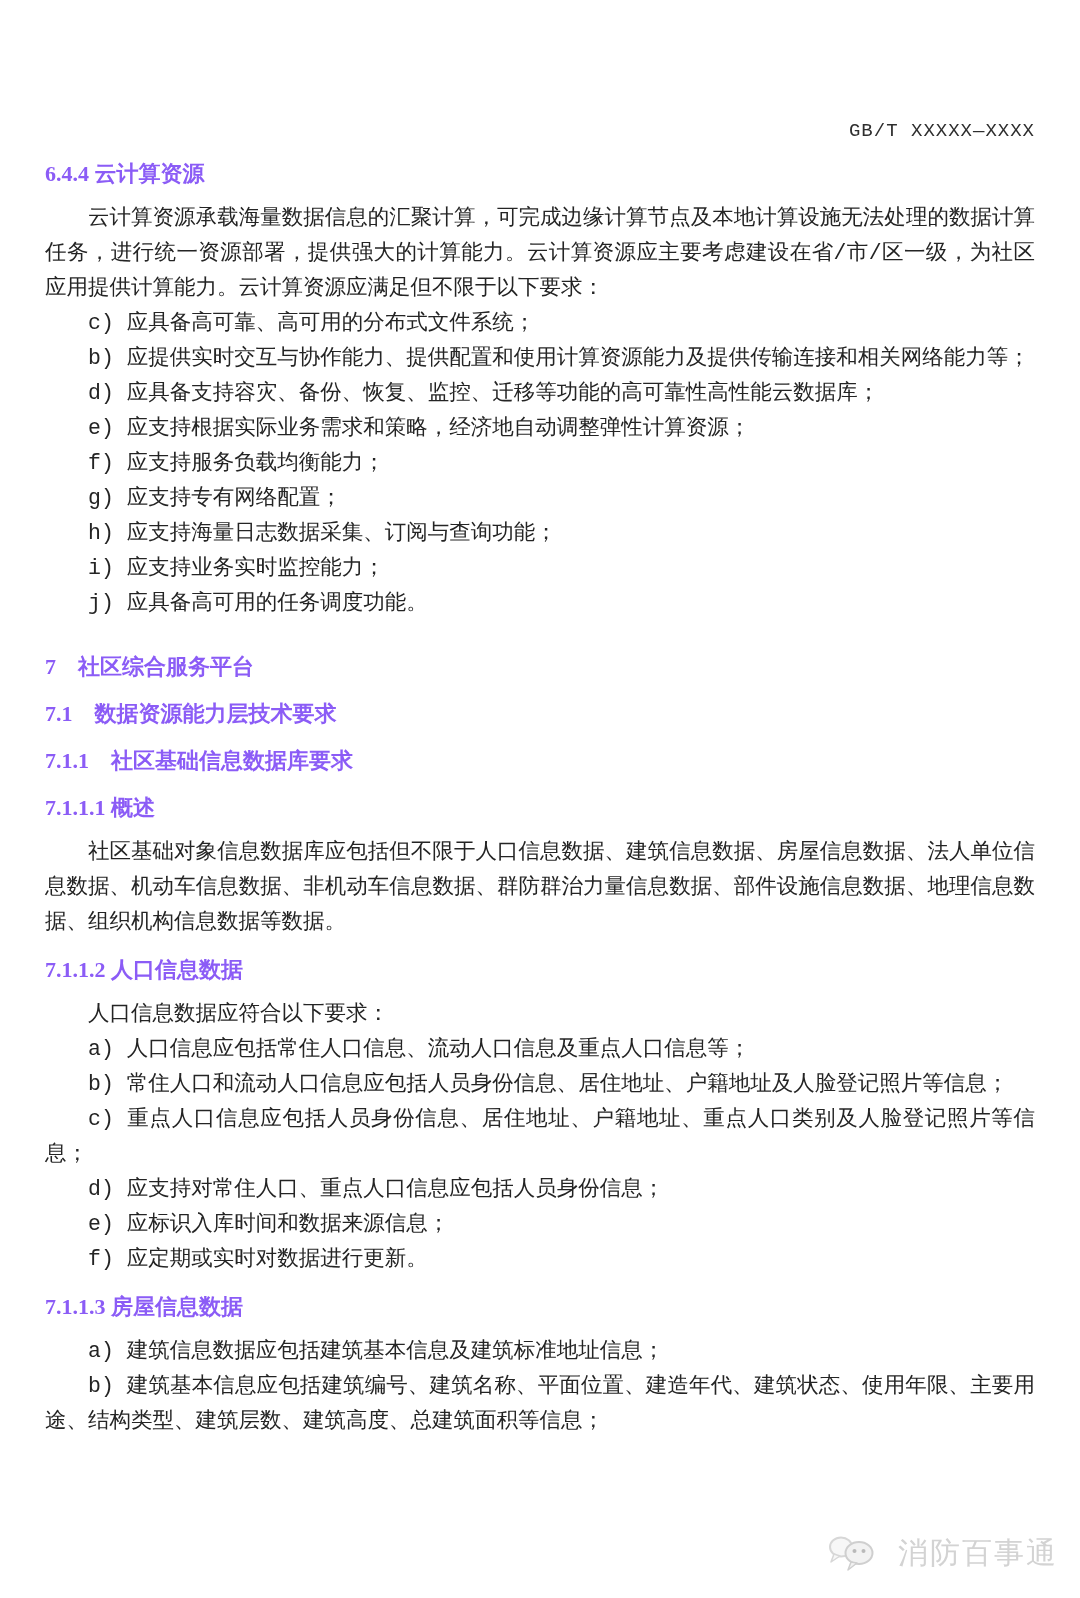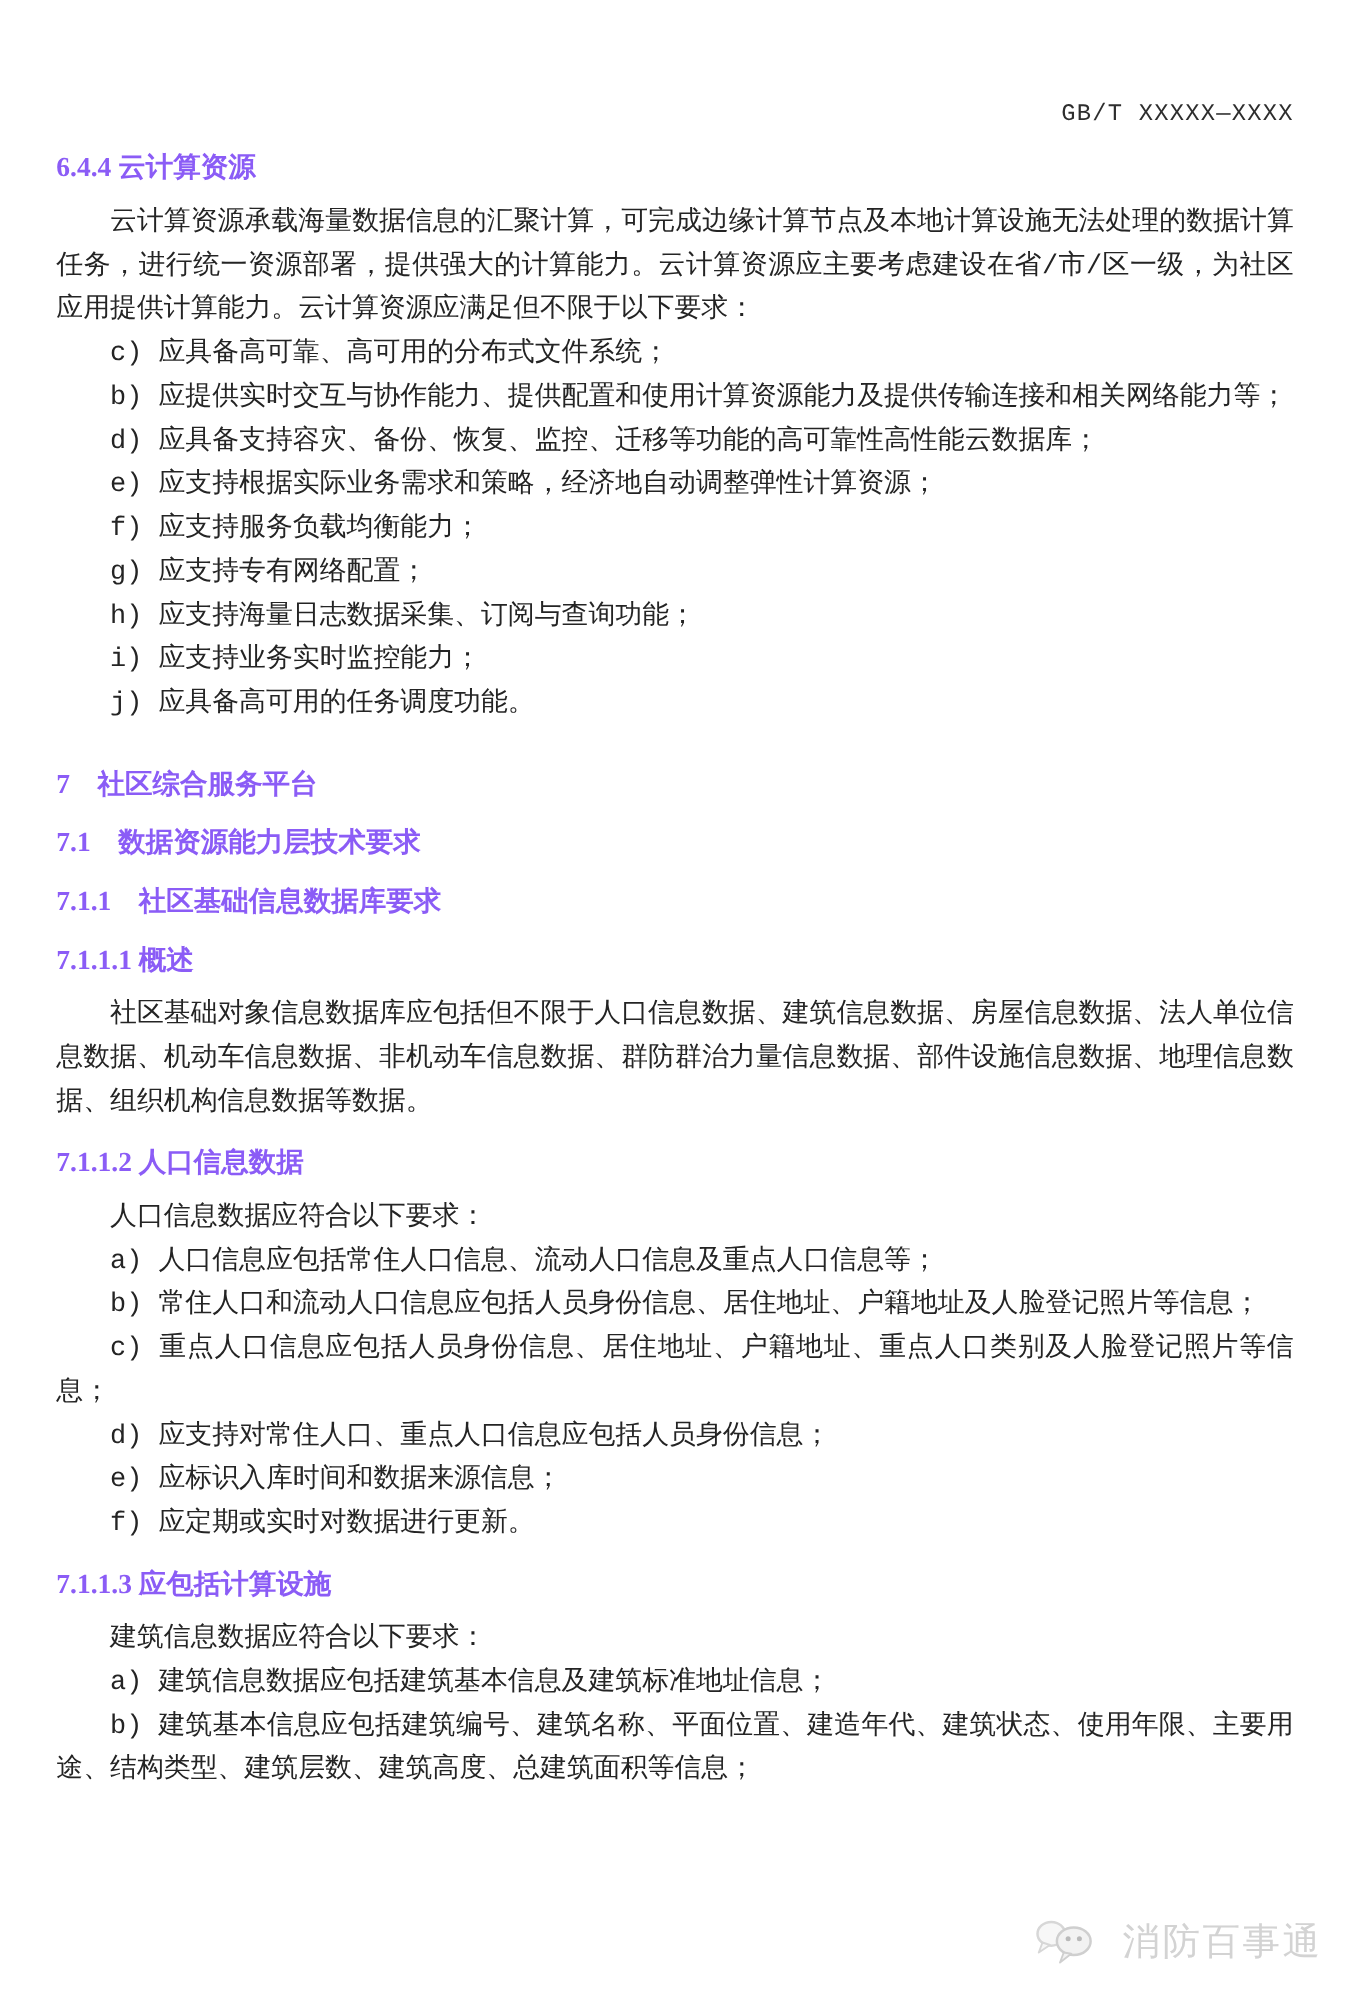--- a/index.html
+++ b/index.html
@@ -7,21 +7,21 @@
     padding: 0;
     background: #ffffff;
   }
   .page {
     position: relative;
     width: 1080px;
     height: 1598px;
     margin: 0 auto;
     background: #ffffff;
     box-sizing: border-box;
-    padding: 80px 45px 0 45px;
+    padding: 120px 45px 0 45px;
     font-family: "Liberation Sans", sans-serif;
     color: #222222;
     overflow: hidden;
   }
   .doc-header {
     text-align: right;
     font-family: "Liberation Mono", monospace;
     font-size: 19px;
     line-height: 22px;
     letter-spacing: 1px;
@@ -93,22 +93,21 @@
 
   <h2 class="h">7.1.1.2 人口信息数据</h2>
   <p class="body-p">人口信息数据应符合以下要求：</p>
   <p class="body-p">a) 人口信息应包括常住人口信息、流动人口信息及重点人口信息等；</p>
   <p class="body-p">b) 常住人口和流动人口信息应包括人员身份信息、居住地址、户籍地址及人脸登记照片等信息；</p>
   <p class="body-p">c) 重点人口信息应包括人员身份信息、居住地址、户籍地址、重点人口类别及人脸登记照片等信息；</p>
   <p class="body-p">d) 应支持对常住人口、重点人口信息应包括人员身份信息；</p>
   <p class="body-p">e) 应标识入库时间和数据来源信息；</p>
   <p class="body-p">f) 应定期或实时对数据进行更新。</p>
 
-  <h2 class="h">7.1.1.3 应包括计算设施</h2>
-  <p class="body-p">建筑信息数据应符合以下要求：</p>
+  <h2 class="h">7.1.1.3 房屋信息数据</h2>
   <p class="body-p">a) 建筑信息数据应包括建筑基本信息及建筑标准地址信息；</p>
   <p class="body-p">b) 建筑基本信息应包括建筑编号、建筑名称、平面位置、建造年代、建筑状态、使用年限、主要用途、结构类型、建筑层数、建筑高度、总建筑面积等信息；</p>
 
   <div class="watermark">
     <span style="display:inline-block;line-height:0;">
       <svg width="50" height="42" viewBox="0 0 50 42" xmlns="http://www.w3.org/2000/svg">
         <ellipse cx="13" cy="15" rx="11" ry="9.5" fill="#f7f7f7" stroke="#d7d7d7" stroke-width="2"></ellipse>
         <path d="M6 22 L3 30 L12 24 Z" fill="#f7f7f7" stroke="#d7d7d7" stroke-width="1.5" stroke-linejoin="round"></path>
         <ellipse cx="31" cy="21" rx="13.5" ry="11" fill="#f2f2f2" stroke="#cfcfcf" stroke-width="2"></ellipse>
         <path d="M23 30 L20 38 L29 31 Z" fill="#f2f2f2" stroke="#cfcfcf" stroke-width="1.5" stroke-linejoin="round"></path>

